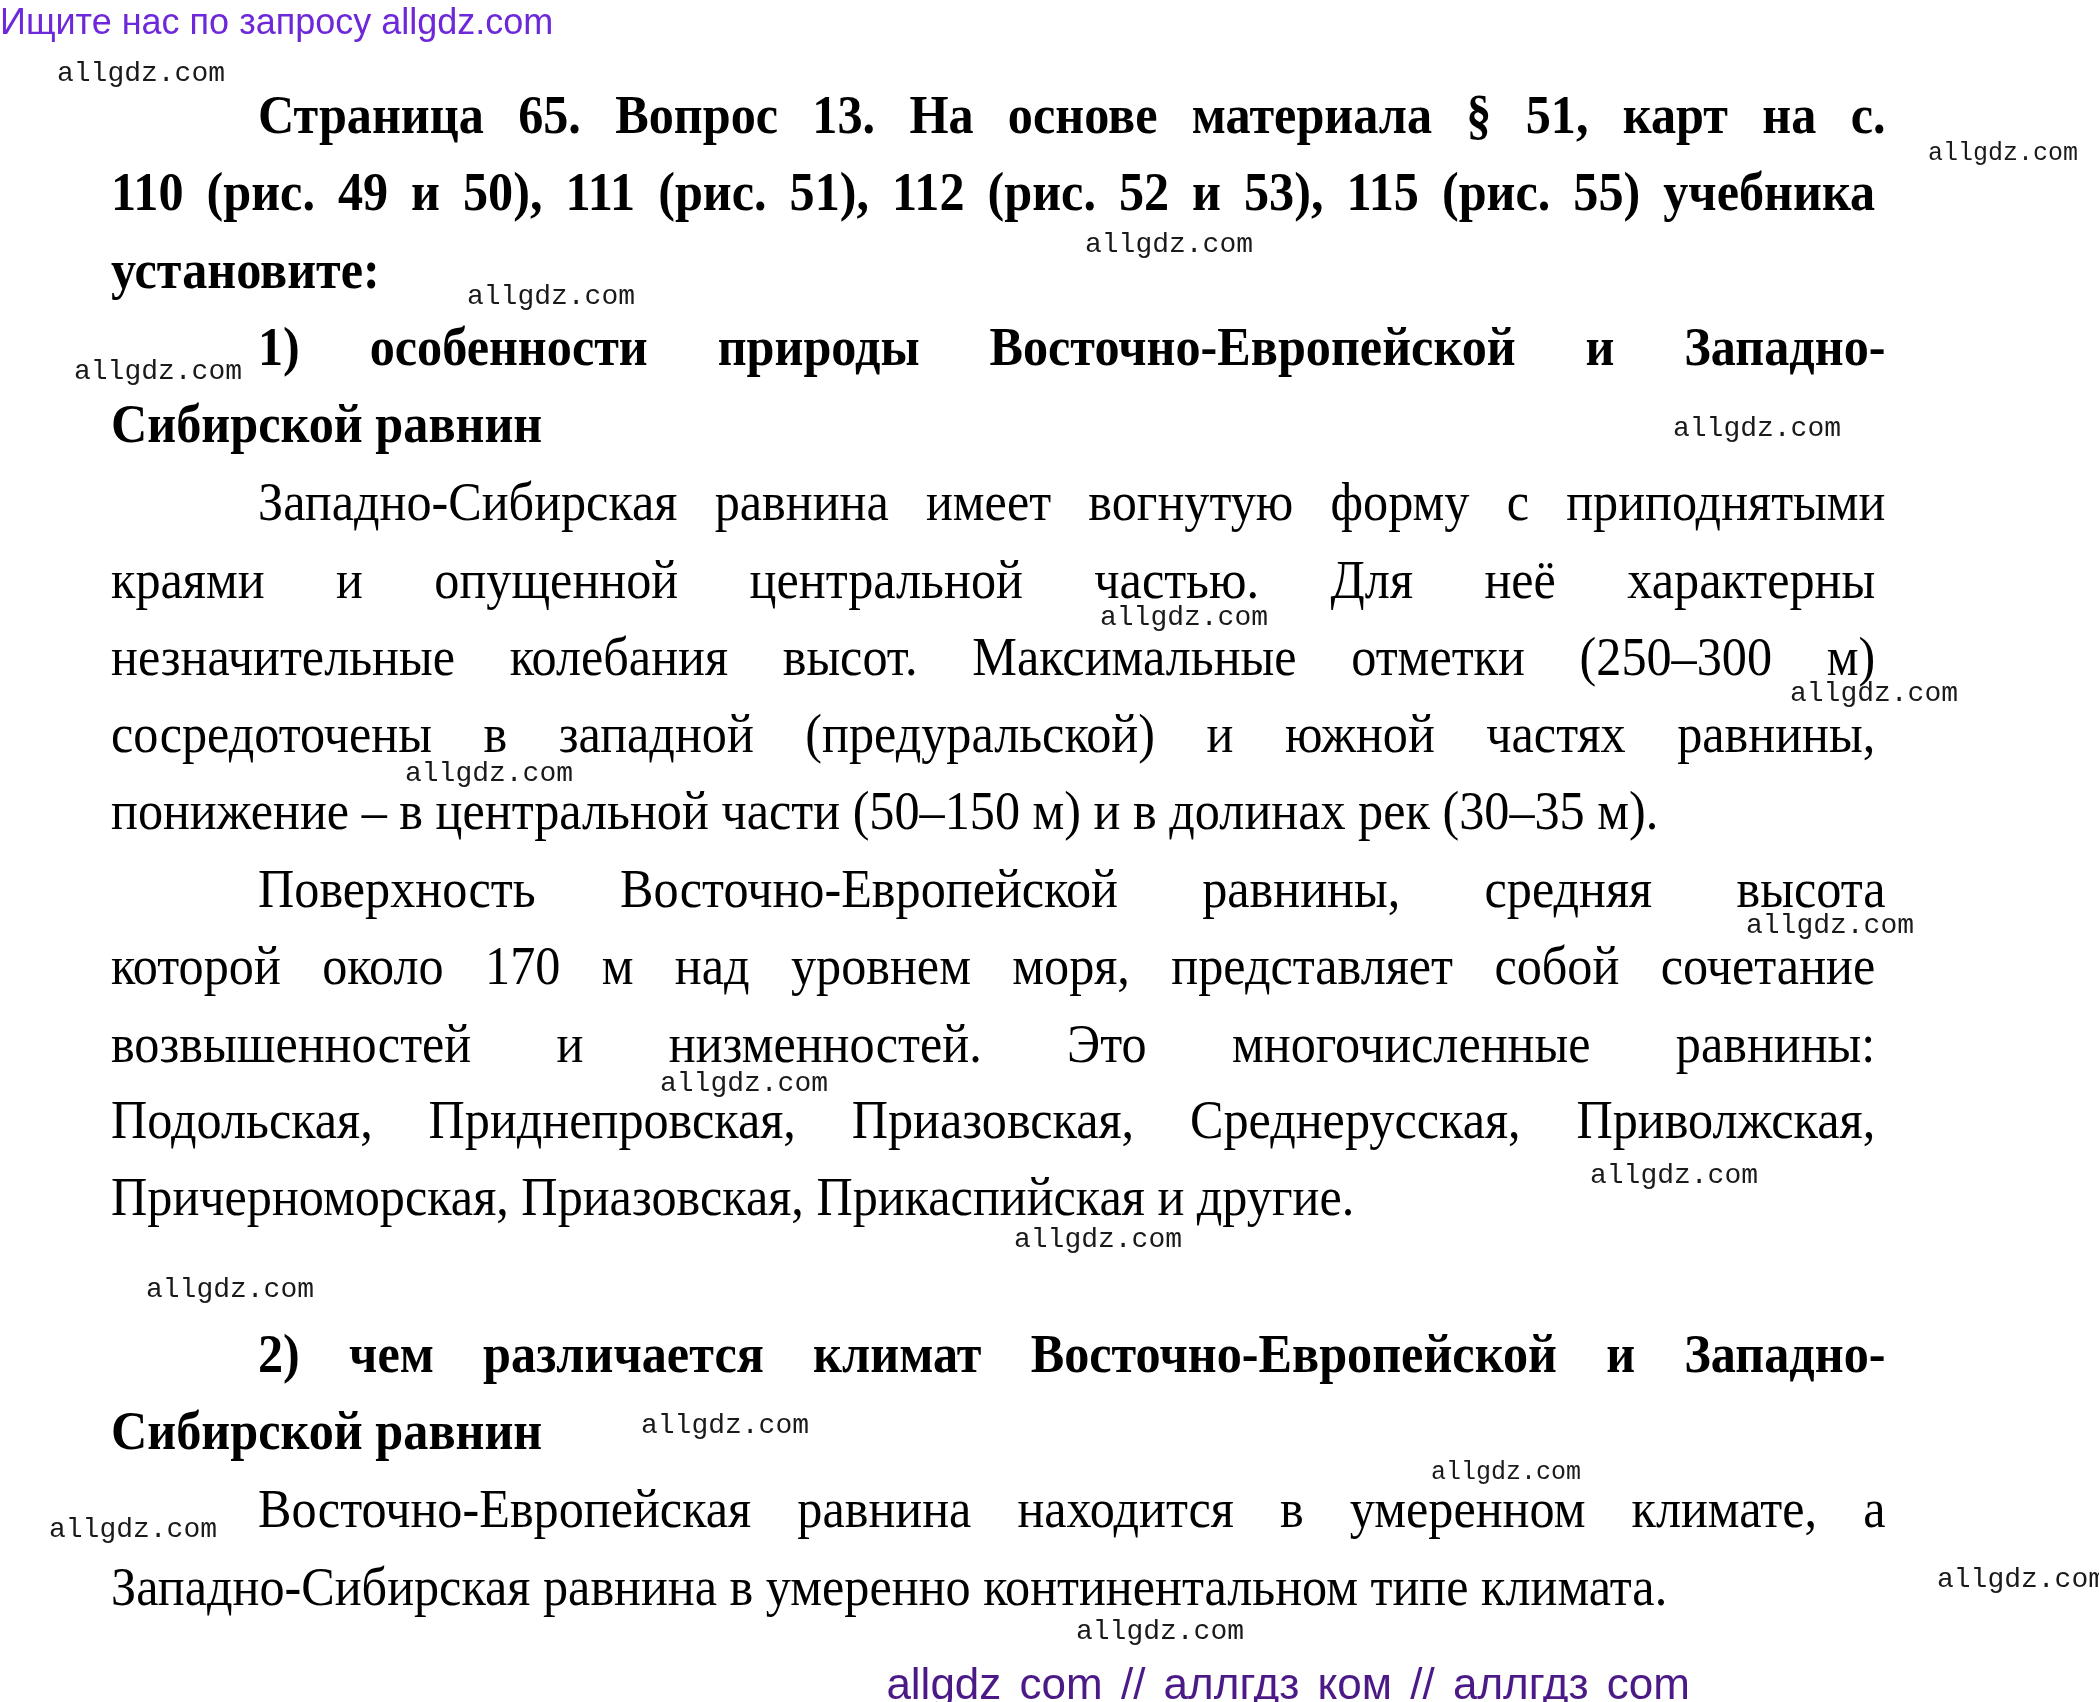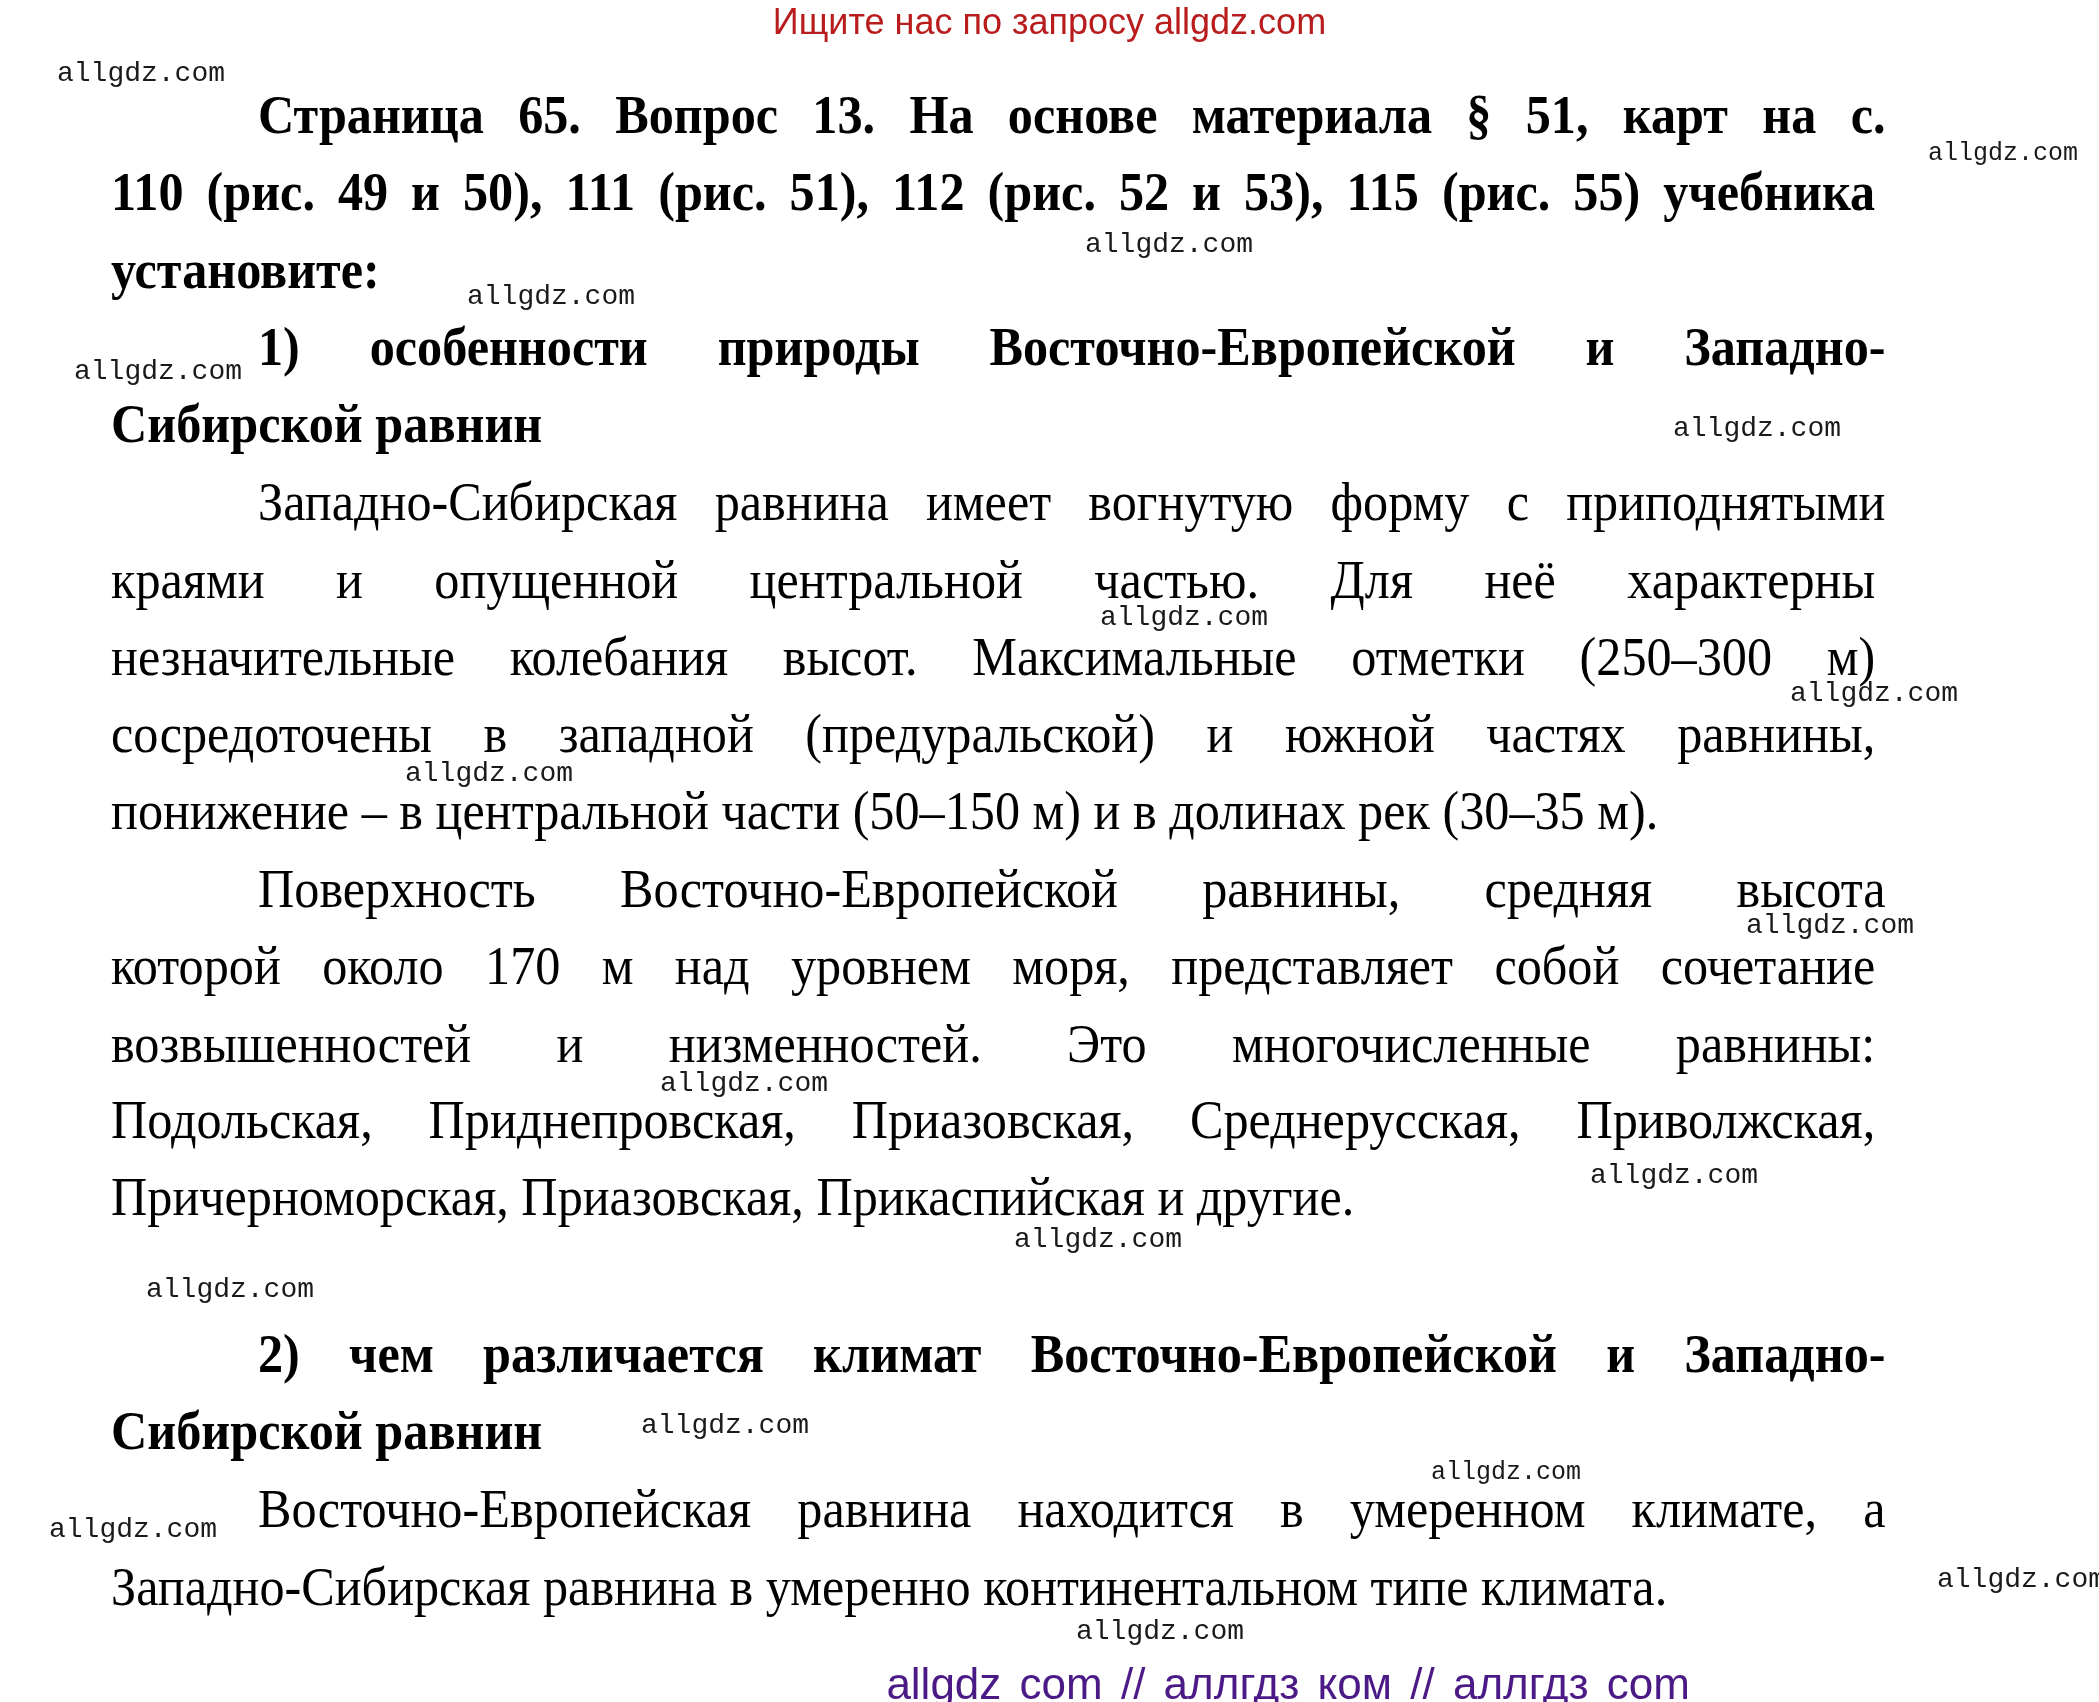--- a/index.html
+++ b/index.html
@@ -11,23 +11,23 @@
     white-space:nowrap; transform:scaleX(0.93); transform-origin:left center;
   }
   .justify { text-align:justify; text-align-last:justify; white-space:normal; }
   .bold { font-weight:bold; }
   .indent { left:258px; width:1750px; }
   .wm {
     position:absolute; font-family:Liberation Mono, monospace;
     font-size:28px; color:#1a1a1a; white-space:nowrap; line-height:1;
   }
   .header-banner {
-    position:absolute; top:2px; left:0; width:2099px; text-align:center;
+    position:absolute; top:2px; left:0; width:2099px; 
     font-family:"Liberation Sans", "DejaVu Sans", sans-serif;
-    font-size:36px; color:#b91c1c; line-height:1.1;
+    font-size:36px; color:#6d28d9; line-height:1.1;
   }
   .footer-banner {
     position:absolute; top:1660px; left:0; width:1690px; text-align:right;
     font-family:"Liberation Sans", "DejaVu Sans", sans-serif;
     font-size:44px; color:#4b1a86; line-height:1.1; word-spacing:6px;
   }
 </style>
 </head>
 <body>
 

